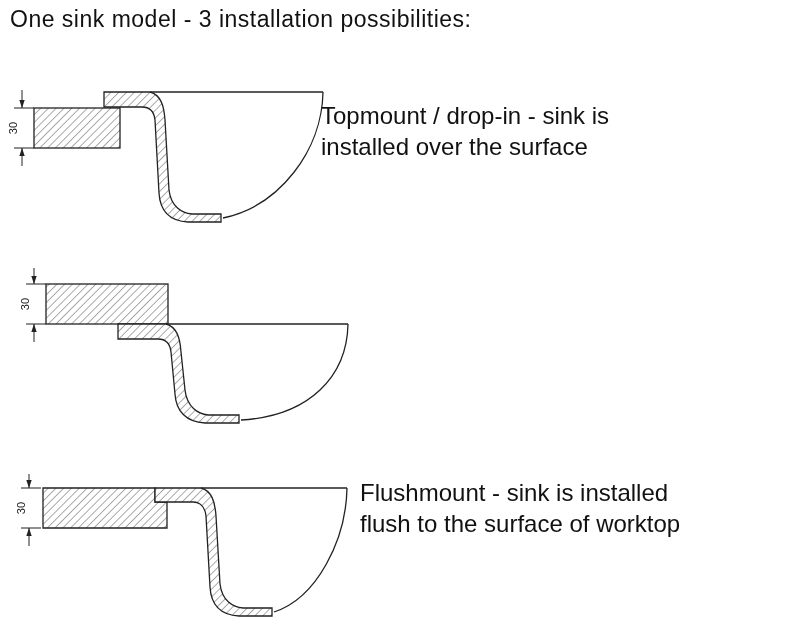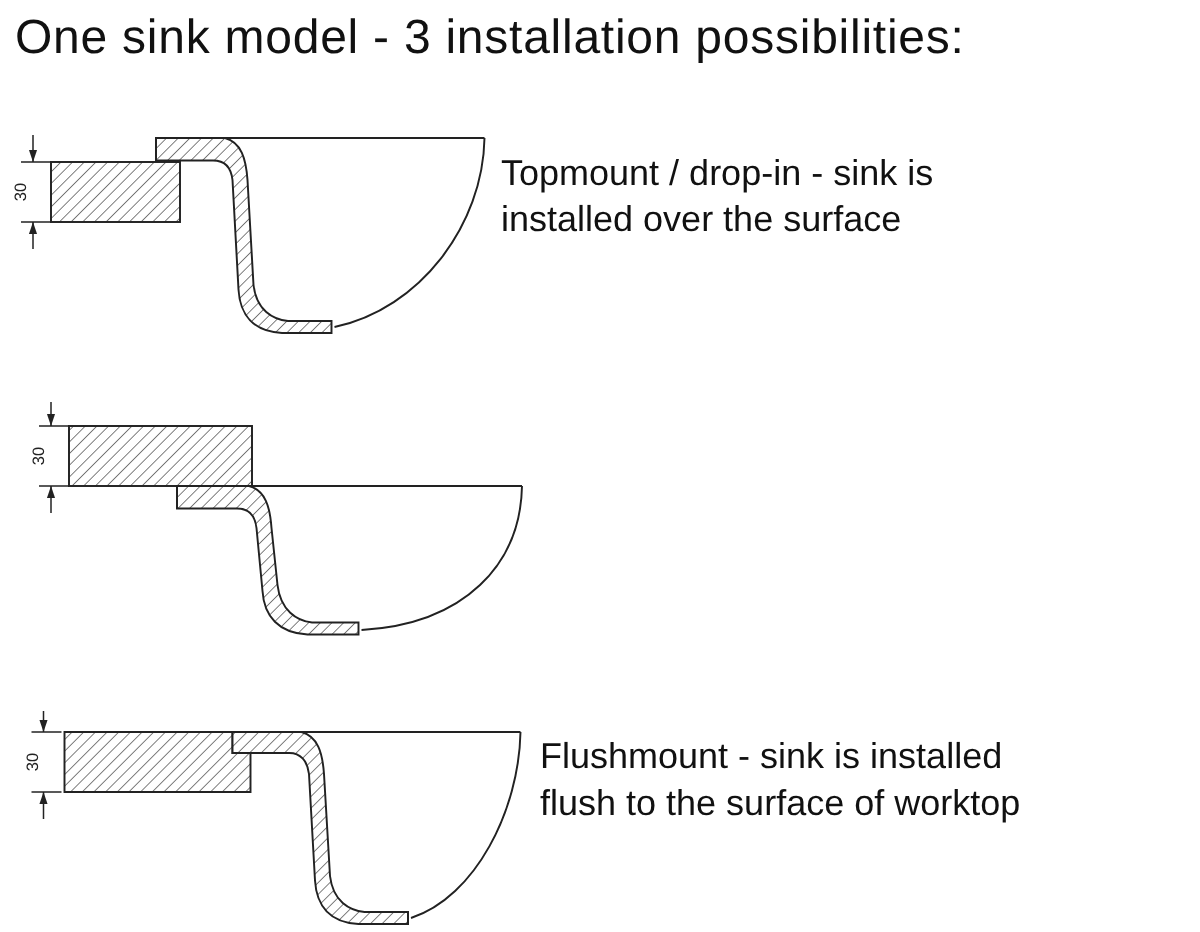--- a/index.html
+++ b/index.html
@@ -1,26 +1,26 @@
 <!DOCTYPE html>
 <html><head>
 <meta charset="utf-8">
 <style>
   html,body{margin:0;padding:0;background:#fff;}
   body{font-family:"Liberation Sans", sans-serif; color:#1a1a1a;}
   .page{position:relative;width:800px;height:621px;background:#fff;overflow:hidden;}
-  .title{position:absolute;left:10px;top:6px;font-size:32px;font-weight:400;letter-spacing:0.5px;color:#111;}
+  .title{position:absolute;left:10px;top:6px;font-size:23px;font-weight:400;letter-spacing:0.5px;color:#111;}
   .drawing{position:absolute;}
   .caption{position:absolute;font-size:24px;line-height:31px;color:#111;}
   .d1{left:8px;top:78px;}
-  .c1{left:334px;top:100px;width:420px;}
+  .c1{left:321px;top:100px;width:420px;}
   .d2{left:18px;top:268px;}
   .c2{left:343px;top:316px;width:420px;}
   .d3{left:15px;top:474px;}
-  .c3{left:360px;top:477px;width:430px;margin-top:12px;}
+  .c3{left:360px;top:477px;width:430px;}
   svg{display:block;}
   .dimtext{font-family:"Liberation Sans",sans-serif;}
 </style>
 </head>
 <body>
 
 <div class="page">
 
   <svg width="0" height="0" style="position:absolute" aria-hidden="true">
     <defs>

